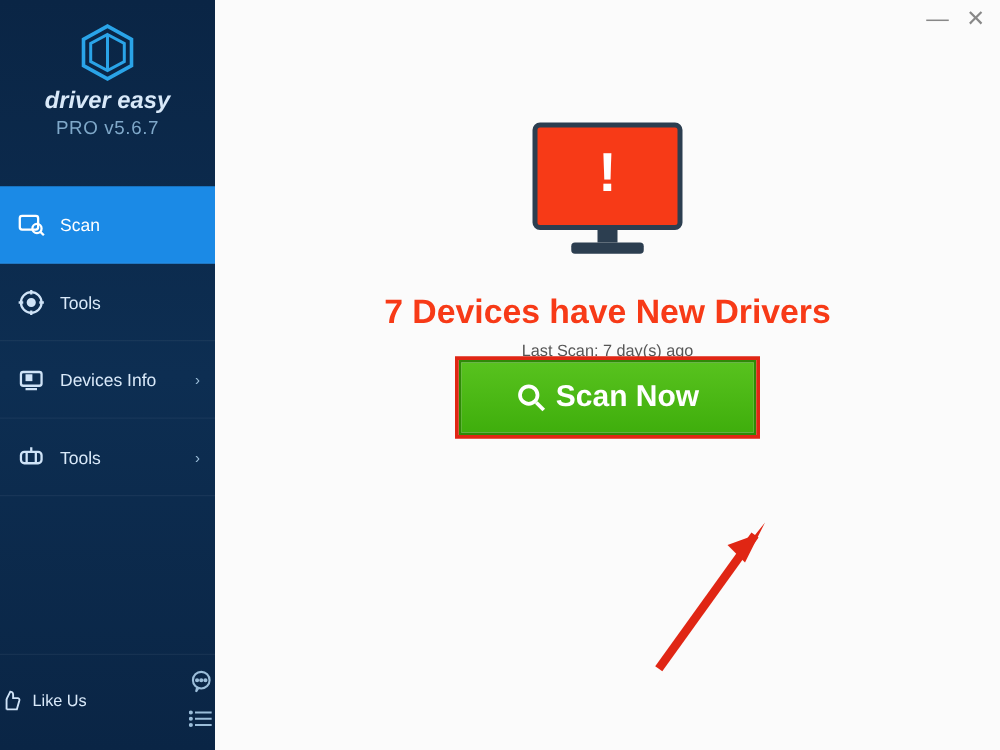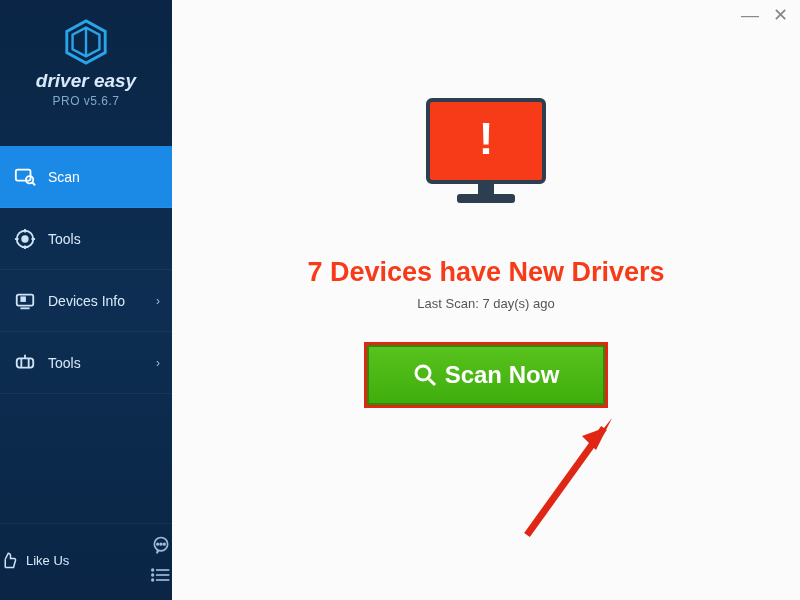--- a/index.html
+++ b/index.html
@@ -4,39 +4,39 @@
 <style>
 * { margin: 0; padding: 0; box-sizing: border-box; font-family: -apple-system, BlinkMacSystemFont, "Segoe UI", Arial, sans-serif; }
 html, body { width: 800px; height: 600px; overflow: hidden; }
 .app { display: flex; width: 800px; height: 600px; background: #fff; position: relative; }
 .titlebar { position: absolute; top: 0; right: 0; height: 30px; display: flex; align-items: center; gap: 14px; padding: 0 12px; z-index: 10; }
 .titlebar span { color: #888; cursor: pointer; font-size: 18px; line-height: 1; }
 .sidebar { width: 172px; height: 600px; background: linear-gradient(180deg, #0a2545 0%, #0d2e52 50%, #0a2545 100%); display: flex; flex-direction: column; color: #cfe3f7; position: relative; }
 .brand { display: flex; flex-direction: column; align-items: center; padding: 18px 0 14px; }
 .brand-logo { width: 48px; height: 48px; }
 .brand-name { font-style: italic; font-weight: 600; font-size: 19px; color: #d9e9f9; margin-top: 4px; }
-.brand-version { font-size: 12px; color: #7fa8c9; margin-top: 2px; letter-spacing: 0.5px; }
+.brand-version { font-size: 15px; color: #7fa8c9; margin-top: 2px; letter-spacing: 0.5px; }
 .nav { display: flex; flex-direction: column; margin-top: 24px; }
 .nav-item { display: flex; align-items: center; height: 62px; padding: 0 14px; color: #d9e9f9; font-size: 14px; border-bottom: 1px solid rgba(255,255,255,0.05); cursor: pointer; position: relative; }
 .nav-item.active { background: #1b8ae6; color: #fff; }
 .nav-item .ico { width: 22px; height: 22px; margin-right: 12px; display: flex; align-items: center; justify-content: center; }
 .nav-item .chev { position: absolute; right: 12px; color: #9bbdd9; font-size: 12px; }
 .sidebar-bottom { margin-top: auto; padding: 10px 0 14px; display: flex; align-items: center; justify-content: space-between; border-top: 1px solid rgba(255,255,255,0.05); }
 .likeus { display: flex; align-items: center; gap: 8px; font-size: 13px; color: #d9e9f9; cursor: pointer; }
 .sidebar-icons { display: flex; flex-direction: column; gap: 8px; align-items: center; }
 .sidebar-icons .ib { width: 22px; height: 22px; display: flex; align-items: center; justify-content: center; cursor: pointer; color: #9bbdd9; }
 .main { flex: 1; height: 600px; background: #fbfbfb; display: flex; flex-direction: column; align-items: center; padding-top: 98px; position: relative; }
 .monitor { position: relative; width: 130px; height: 120px; }
 .screen { width: 120px; height: 86px; background: #f73a17; border: 4px solid #2c3e50; border-radius: 6px; position: relative; margin: 0 auto; }
 .screen .excl { position: absolute; left: 50%; top: 50%; transform: translate(-50%, -54%); color: #fff; font-size: 44px; font-weight: 700; }
 .stand-neck { width: 16px; height: 10px; background: #2c3e50; margin: 0 auto; }
 .stand-base { width: 58px; height: 9px; background: #2c3e50; border-radius: 3px; margin: 0 auto; }
-.headline { margin-top: 39px; color: #f73a17; font-size: 27px; font-weight: 700; }
+.headline { margin-top: 16px; color: #f73a17; font-size: 27px; font-weight: 700; }
 .subline { margin-top: 8px; color: #555; font-size: 13px; }
-.scan-btn { margin-top: 34px; background: linear-gradient(180deg, #58c21e 0%, #3fae0c 100%); border: 2px solid #2e8a07; color: #fff; font-size: 24px; font-weight: 700; padding: 14px 44px; display: flex; align-items: center; gap: 8px; cursor: pointer; outline: 3px solid #e02614; outline-offset: 0; }
+.scan-btn { background: linear-gradient(180deg, #58c21e 0%, #3fae0c 100%); border: 2px solid #2e8a07; color: #fff; font-size: 24px; font-weight: 700; padding: 14px 44px; display: flex; align-items: center; gap: 8px; cursor: pointer; outline: 3px solid #e02614; outline-offset: 0; }
 .scan-btn .mag { width: 24px; height: 24px; }
 .arrow-annot { position: absolute; left: 340px; top: 410px; width: 120px; height: 130px; pointer-events: none; }
 </style>
 </head>
 <body>
 
 <div class="app">
 
   <div class="titlebar">
     <span>—</span>

